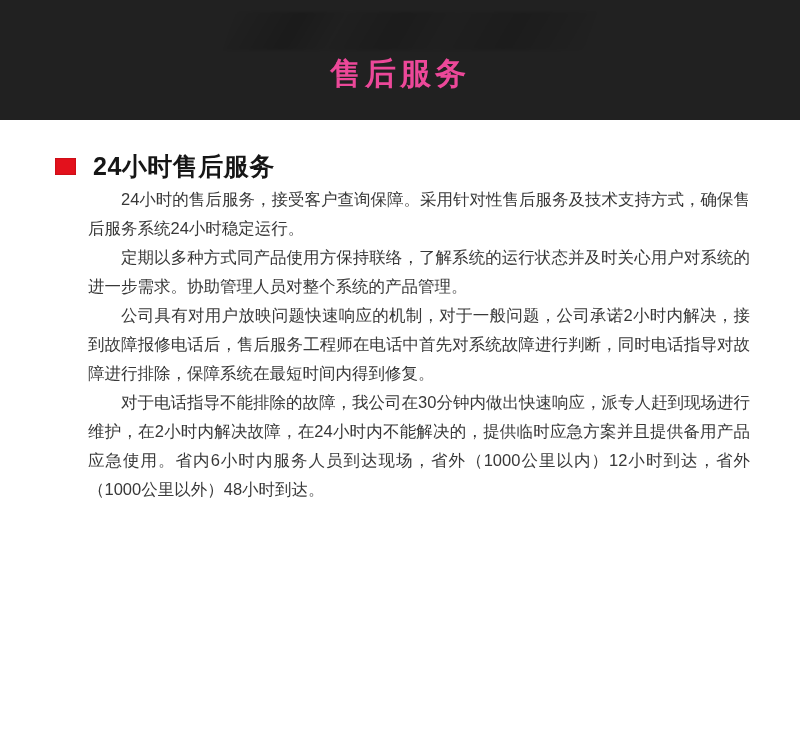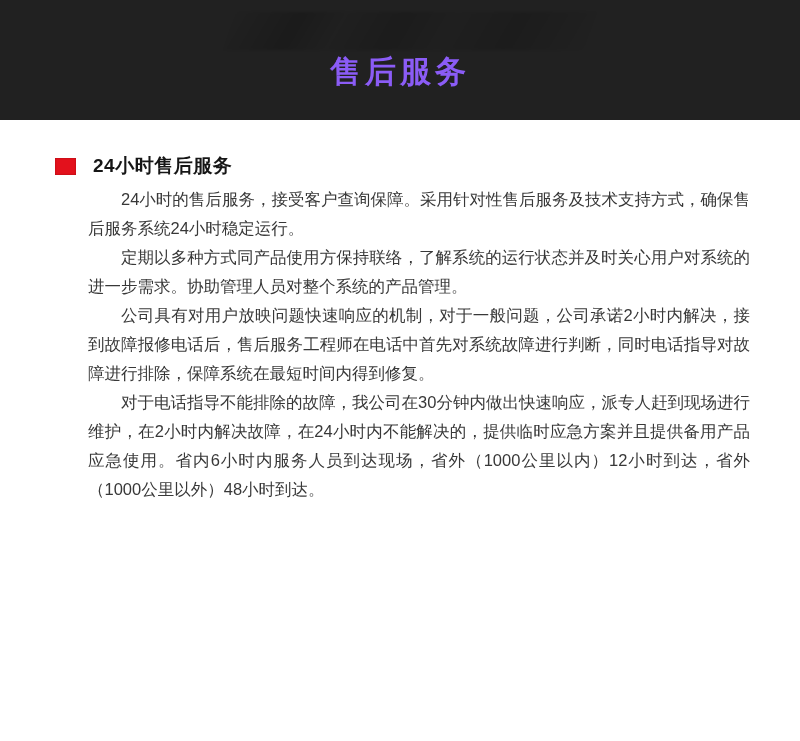--- a/index.html
+++ b/index.html
@@ -33,26 +33,25 @@
     background: linear-gradient(105deg,
       rgba(0,0,0,0.00) 0%, rgba(0,0,0,0.35) 18%, rgba(0,0,0,0.05) 30%,
       rgba(0,0,0,0.30) 46%, rgba(0,0,0,0.08) 60%, rgba(0,0,0,0.28) 78%,
       rgba(0,0,0,0.00) 100%);
     opacity: 0.5;
     filter: blur(1px);
     transform: skewX(-18deg);
   }
   .page-title {
     margin: 26px 0 0 0;
-    color: #8b5cf6;
+    color: #ec4899;
     font-size: 31px;
     font-weight: bold;
     letter-spacing: 4px;
     line-height: 1;
-    font-family: Liberation Mono, monospace;
   }
   .content {
     padding: 33px 48px 0 55px;
   }
   .sec-head {
     display: flex;
     align-items: flex-start;
     margin: 10px 0 6px 0;
   }
   .sec-head.first {
@@ -61,21 +60,21 @@
   .bullet {
     flex: 0 0 auto;
     width: 21px;
     height: 17px;
     margin-top: 5px;
     background: #e3111c;
     box-shadow: inset 0 0 2px #9d0a12;
   }
   .sec-title {
     margin: 0 0 0 17px;
-    font-size: 19px;
+    font-size: 25px;
     line-height: 26px;
     font-weight: bold;
     color: #161616;
     letter-spacing: 0.5px;
   }
   .sec-para {
     margin: 0 4px 0 33px;
     width: 662px;
     font-size: 16.5px;
     line-height: 29px;

